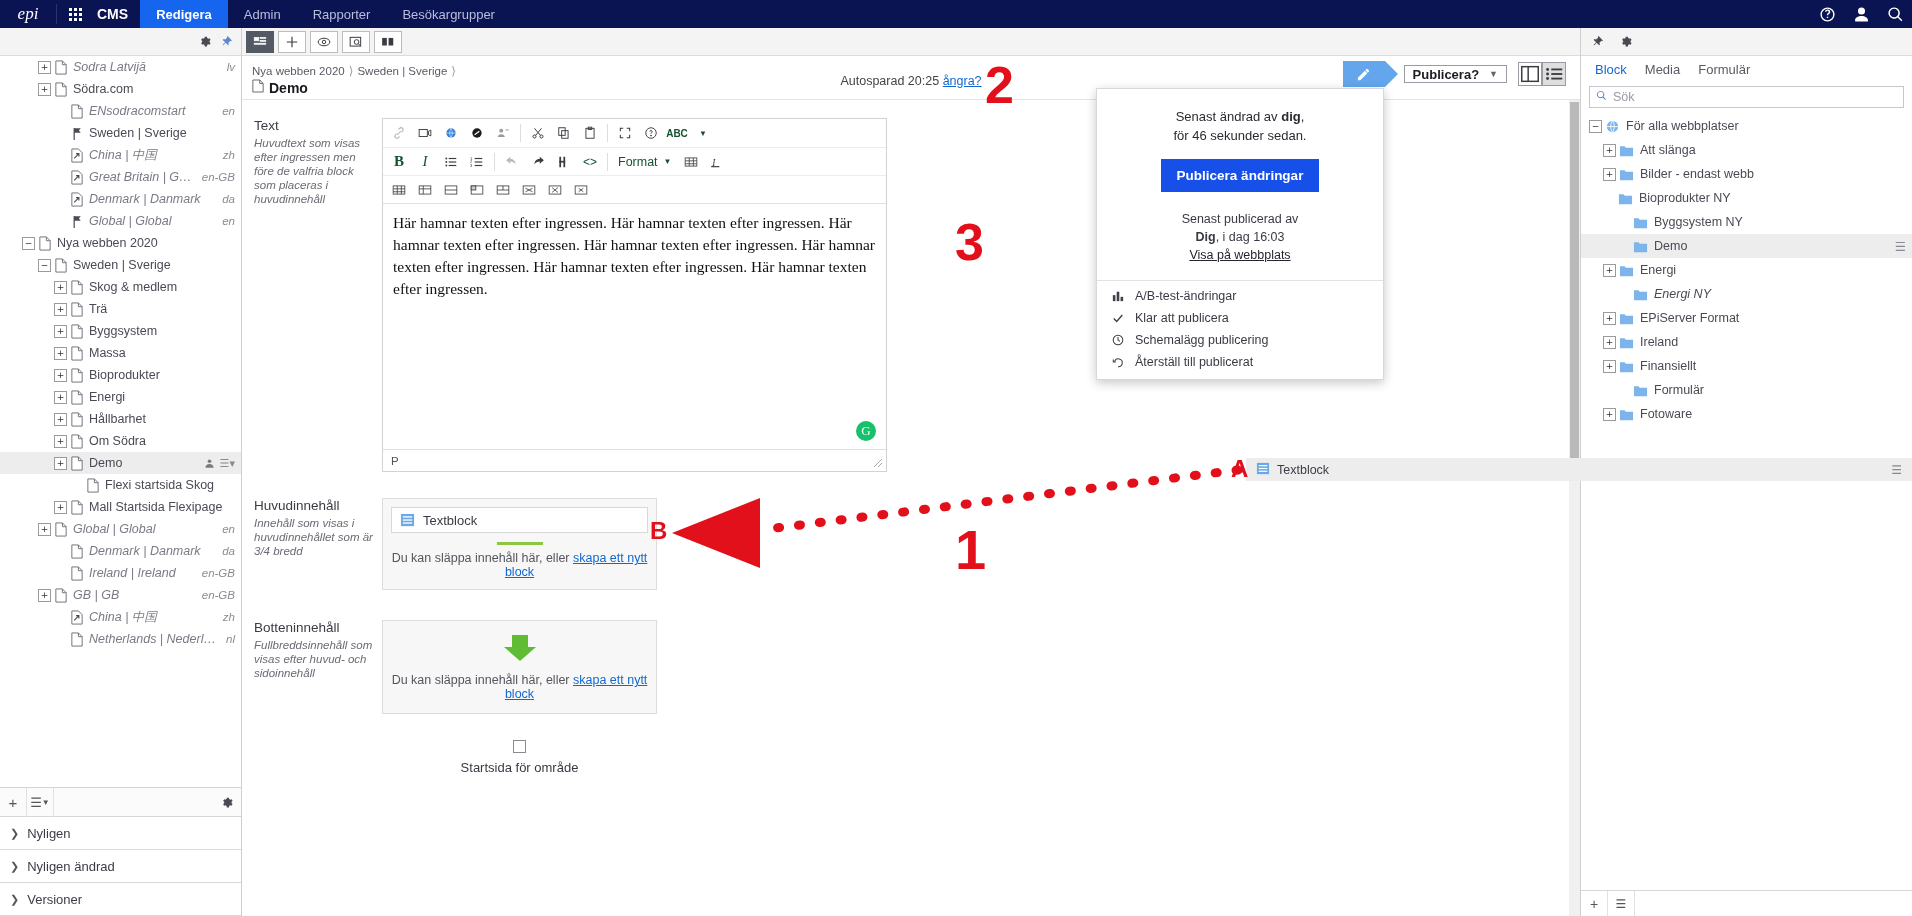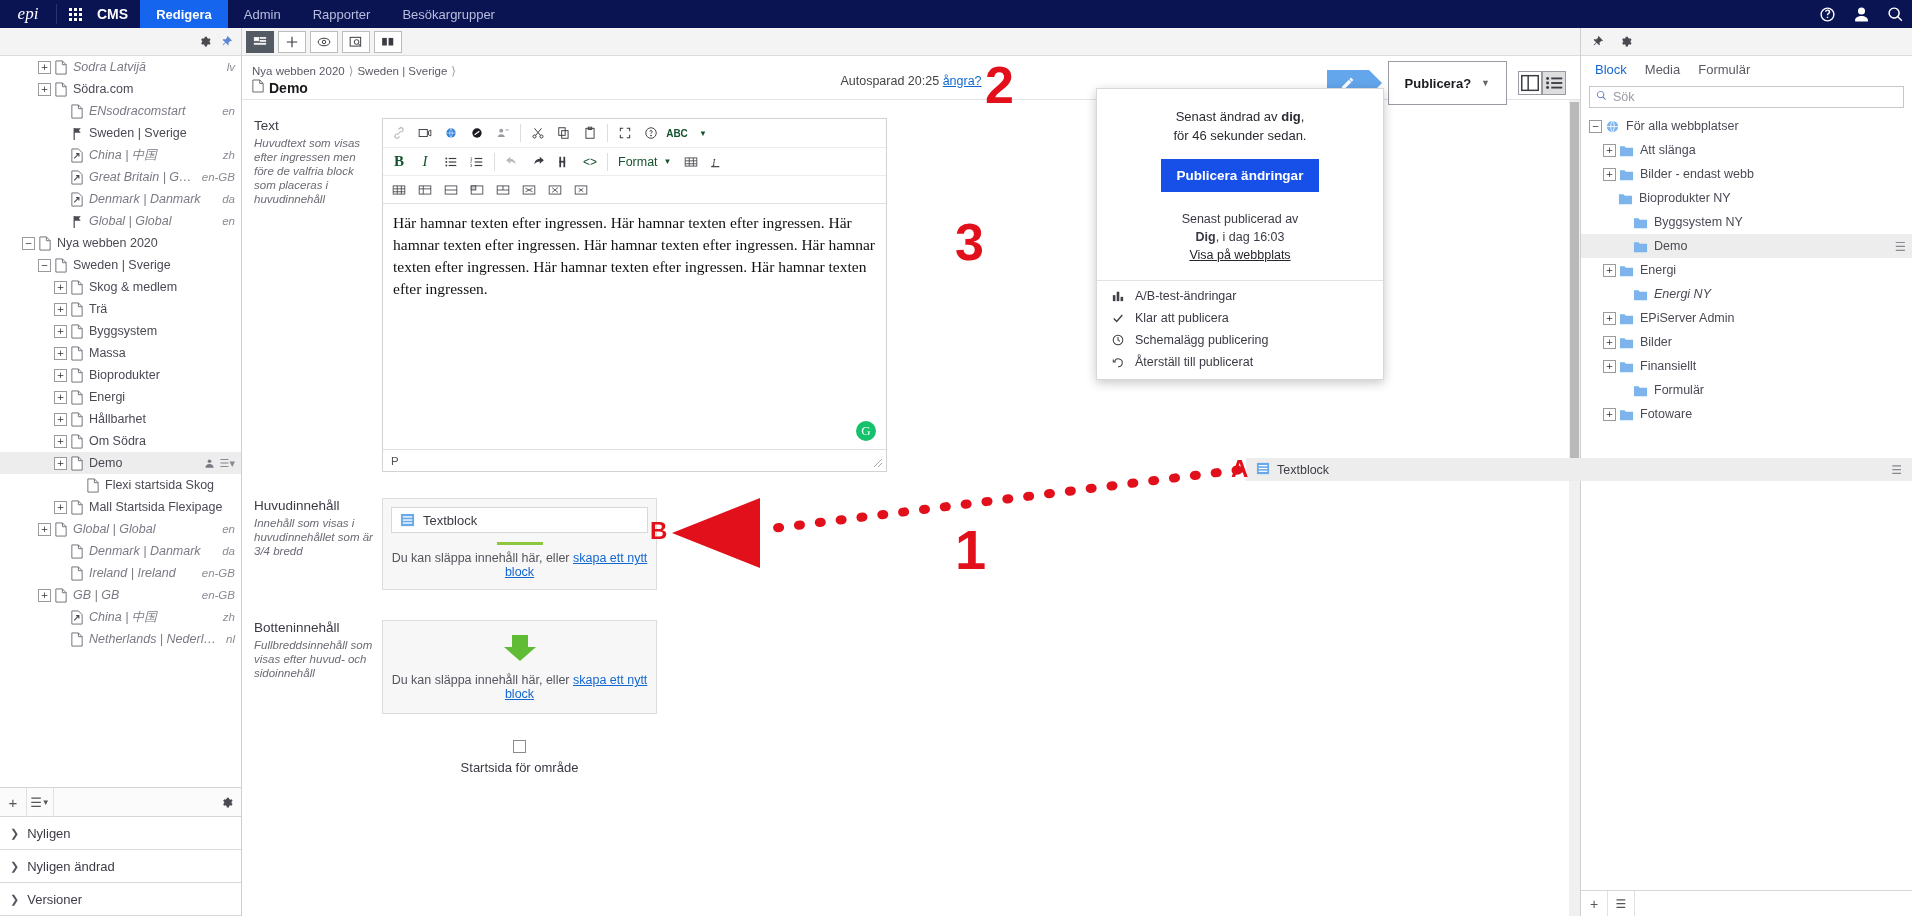--- a/index.html
+++ b/index.html
@@ -115,22 +115,22 @@
   .pencil-tag {
     width: 42px; height: 26px; background: #63a6ec; position: relative; display:flex;
     align-items:center; justify-content:center; cursor:pointer;
   }
   .pencil-tag::after {
     content:""; position:absolute; right:-13px; top:0; border-left: 13px solid #63a6ec;
     border-top: 13px solid transparent; border-bottom: 13px solid transparent;
   }
   .pencil-tag svg { width:15px; height:15px; fill:#fff; position:relative; z-index:2;}
   .pubbtn {
-    margin-left: 12px; height: 44px; min-width: 96px; border: 1px solid #9a9aa2; background: #fff;
-    display: flex; align-items: center; justify-content: space-between; padding: 0 16px;
+    margin-left: 12px; height: 18px; min-width: 96px; border: 1px solid #9a9aa2; background: #fff;
+    display: flex; align-items: center; justify-content: space-between; padding: 0 8px;
     font-weight: bold; font-size: 13px; color: #1b1b22; cursor: pointer; gap:10px;
   }
   .viewtoggle { display:flex; margin-left:4px; }
   .viewtoggle .vt {
     width: 24px; height: 24px; border: 1px solid #9a9aa2; display:flex; align-items:center;
     justify-content:center; background:#fff; cursor:pointer;
   }
   .viewtoggle .vt.on { background: #dedede; }
 
   
@@ -1012,28 +1012,28 @@
           <span class="folder-ico"><svg viewBox="0 0 16 14">
               <path d="M1 2.5h5l1.3 1.6H15V13H1z" fill="#7db4ec"></path>
             </svg></span>
           <span class="fr-label">Energi NY</span>
         </div>
         <div class="fr-row" style="padding-left: 22px;">
           <span class="tw has">+</span>
           <span class="folder-ico"><svg viewBox="0 0 16 14">
               <path d="M1 2.5h5l1.3 1.6H15V13H1z" fill="#7db4ec"></path>
             </svg></span>
-          <span class="fr-label">EPiServer Admin</span>
+          <span class="fr-label">EPiServer Format</span>
         </div>
         <div class="fr-row" style="padding-left: 22px;">
           <span class="tw has">+</span>
           <span class="folder-ico"><svg viewBox="0 0 16 14">
               <path d="M1 2.5h5l1.3 1.6H15V13H1z" fill="#7db4ec"></path>
             </svg></span>
-          <span class="fr-label">Bilder</span>
+          <span class="fr-label">Ireland</span>
         </div>
         <div class="fr-row" style="padding-left: 22px;">
           <span class="tw has">+</span>
           <span class="folder-ico"><svg viewBox="0 0 16 14">
               <path d="M1 2.5h5l1.3 1.6H15V13H1z" fill="#7db4ec"></path>
             </svg></span>
           <span class="fr-label">Finansiellt</span>
         </div>
         <div class="fr-row" style="padding-left: 36px;">
           <span class="tw"></span>

